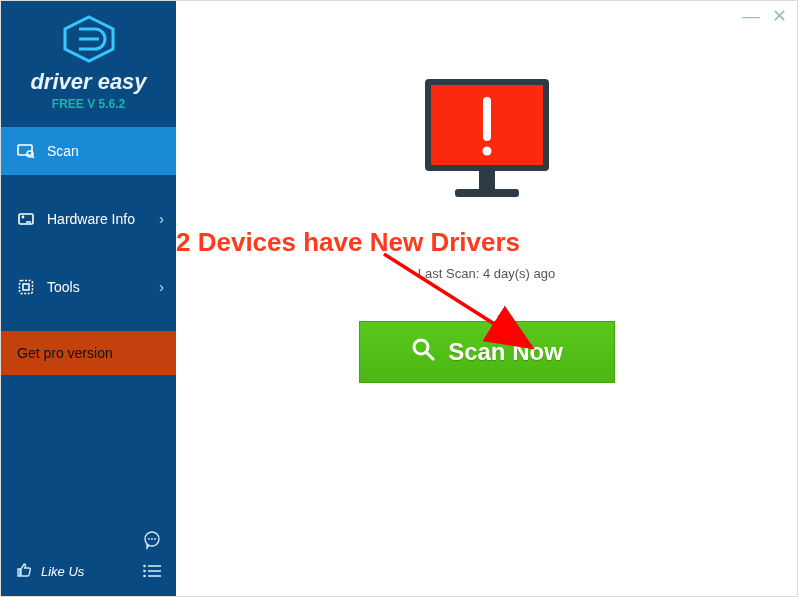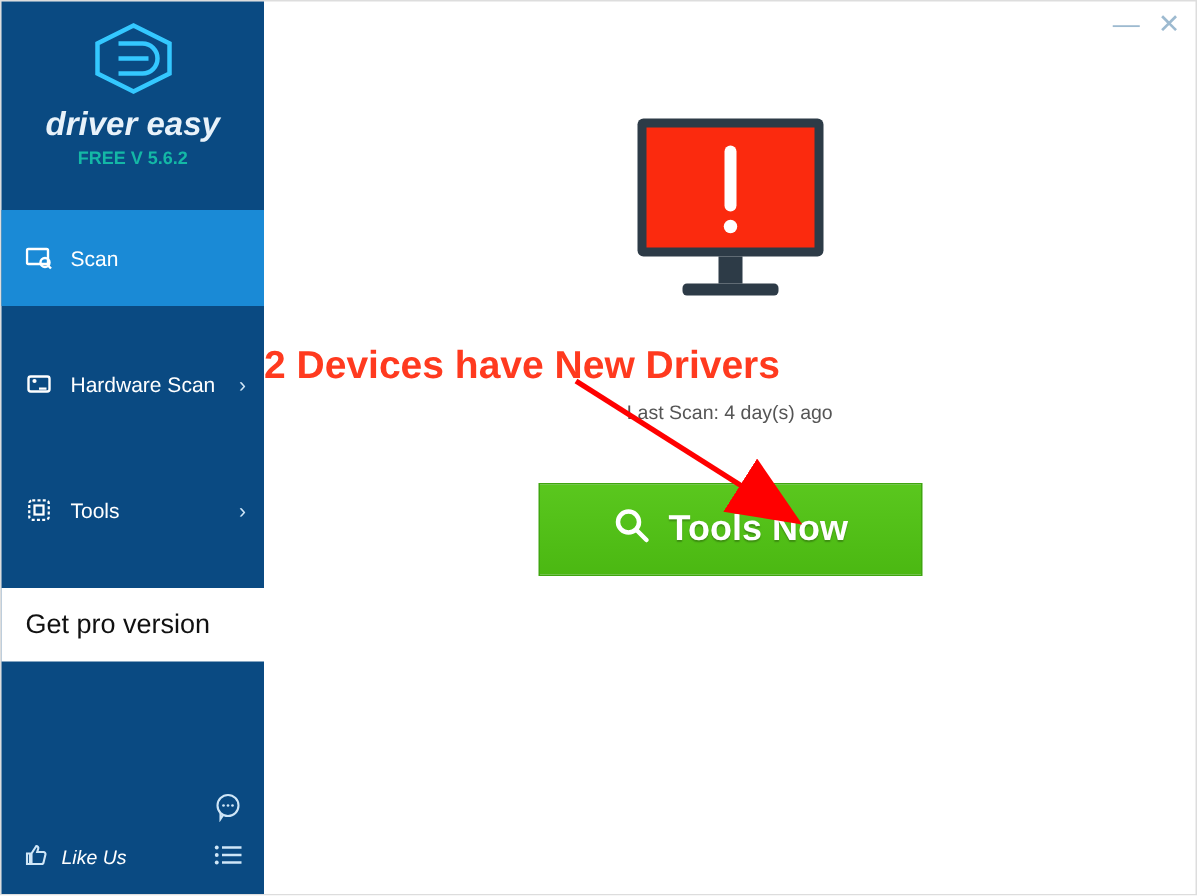--- a/index.html
+++ b/index.html
@@ -35,21 +35,21 @@
   .sidebar {
     width: 175px;
     background: #0a4a82;
     display: flex;
     flex-direction: column;
     color: #fff;
     position: relative;
     flex-shrink: 0;
   }
   .brand {
-    padding: 14px 0 28px 0;
+    padding: 14px 0 16px 0;
     text-align: center;
   }
   .brand-logo {
     display: inline-block;
   }
   .brand-name {
     font-style: italic;
     font-weight: 600;
     font-size: 22px;
     color: #e8f2fa;
@@ -62,21 +62,21 @@
     margin-top: 2px;
   }
   .nav {
     display: flex;
     flex-direction: column;
   }
   .nav-item {
     display: flex;
     align-items: center;
     padding: 0 14px;
-    height: 64px;
+    height: 48px;
     margin-bottom: 20px;
     font-size: 14px;
     cursor: pointer;
     position: relative;
   }
   .nav-item.active {
     background: #1a8ad6;
     margin-bottom: 20px;
   }
   .nav-item .icon {
@@ -85,23 +85,23 @@
     justify-content: center;
     margin-right: 10px;
   }
   .nav-chevron {
     position: absolute;
     right: 12px;
     color: #cfe6f7;
     font-size: 14px;
   }
   .pro {
-    background: #ffffff;
+    background: #c2410c;
     color: #111;
-    font-size: 18px;
+    font-size: 14px;
     padding: 14px 16px;
     cursor: pointer;
   }
   .sidebar-bottom {
     margin-top: auto;
     padding: 10px 14px 14px 14px;
     display: flex;
     align-items: flex-end;
     justify-content: space-between;
   }
@@ -199,21 +199,21 @@
 
 
       <div class="nav-item">
         <span class="icon">
           <svg width="18" height="18" viewBox="0 0 18 18">
               <rect x="2" y="4" width="14" height="10" rx="1.5" fill="none" stroke="#fff" stroke-width="1.6"></rect>
               <circle cx="6" cy="7" r="1.4" fill="#fff"></circle>
               <line x1="9" y1="12" x2="14" y2="12" stroke="#fff" stroke-width="1.5"></line>
             </svg>
         </span>
-        <span>Hardware Scan</span>
+        <span>Hardware Info</span>
         <span class="nav-chevron">›</span>
       </div>
 
       <div class="nav-item">
         <span class="icon">
           <svg width="18" height="18" viewBox="0 0 18 18">
               <rect x="2.5" y="2.5" width="13" height="13" rx="2" fill="none" stroke="#fff" stroke-width="1.5" stroke-dasharray="2 1.5"></rect>
               <rect x="6" y="6" width="6" height="6" fill="none" stroke="#fff" stroke-width="1.5"></rect>
             </svg>
         </span>
@@ -272,21 +272,21 @@
     <div class="headline">2 Devices have New Drivers</div>
     <div class="last-scan">Last Scan: 4 day(s) ago</div>
 
     <button class="scan-btn">
       <span>
         <svg width="26" height="26" viewBox="0 0 26 26">
             <circle cx="11" cy="11" r="7" fill="none" stroke="#fff" stroke-width="3"></circle>
             <line x1="16.5" y1="16.5" x2="23" y2="23" stroke="#fff" stroke-width="3" stroke-linecap="round"></line>
           </svg>
       </span>
-      <span>Tools Now</span>
+      <span>Scan Now</span>
     </button>
 
     <svg class="arrow-overlay" width="180" height="120" viewBox="0 0 180 120">
       <defs>
         <marker id="ah" markerWidth="14" markerHeight="12" refX="11" refY="6" orient="auto">
           <path d="M0,0 L14,6 L0,12 z" fill="#ff0000"></path>
         </marker>
       </defs>
       <line x1="8" y1="8" x2="150" y2="98" stroke="#ff0000" stroke-width="3.5" marker-end="url(#ah)"></line>
     </svg>

